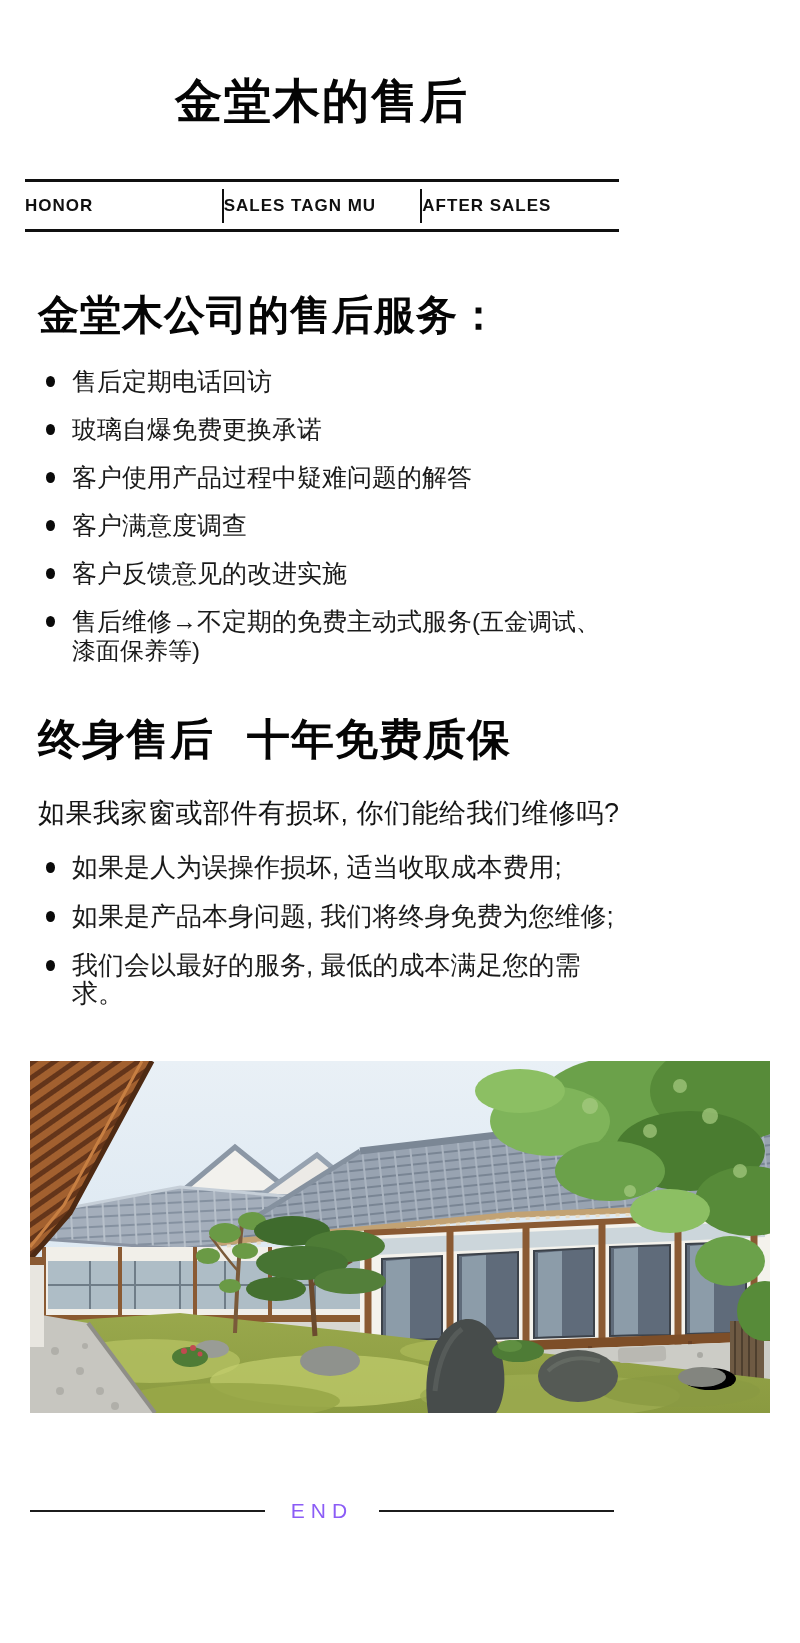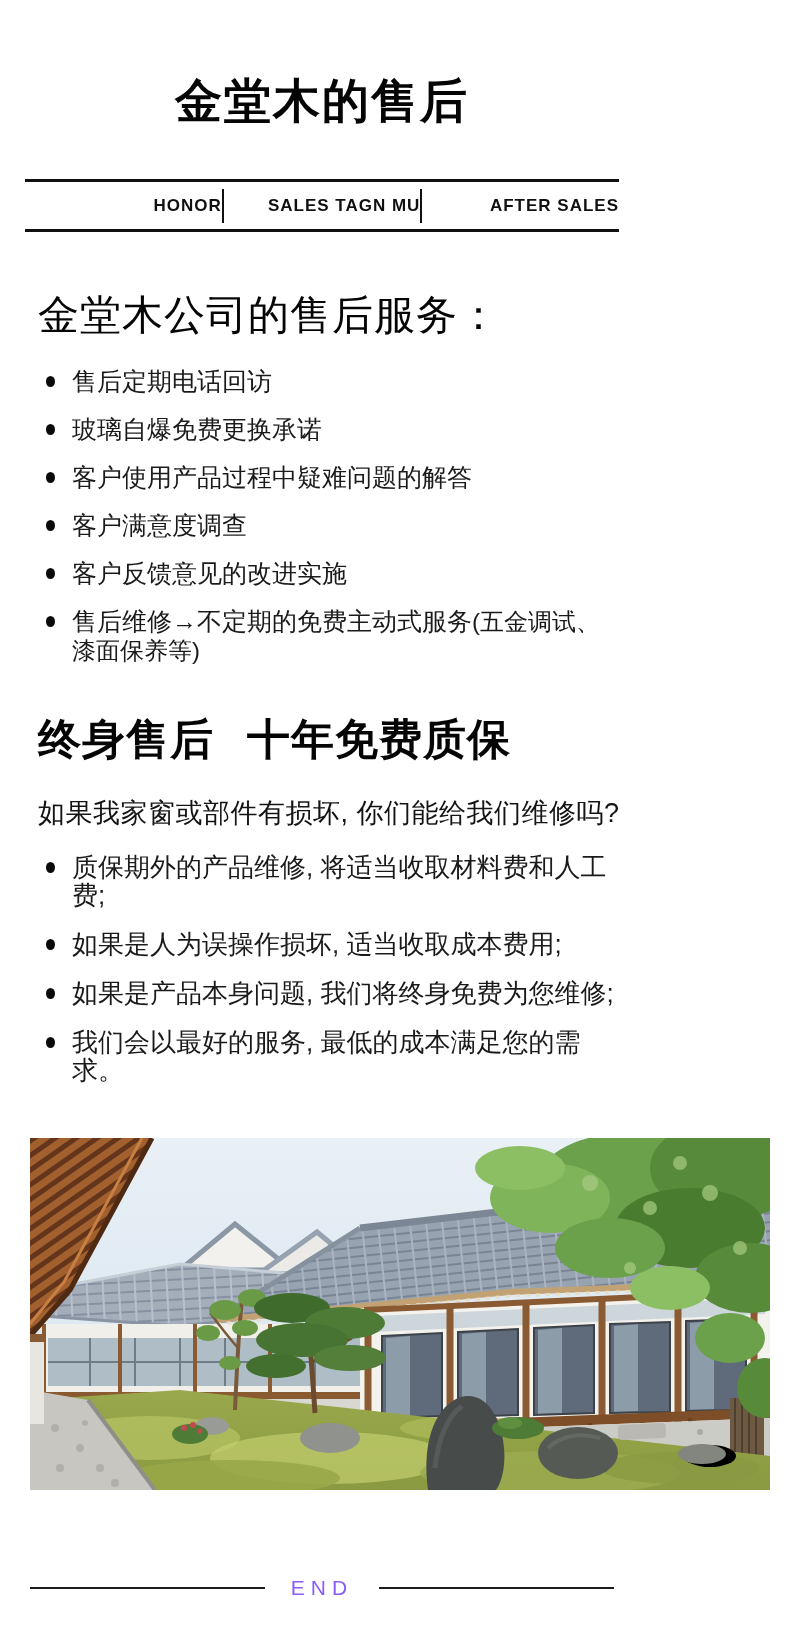--- a/index.html
+++ b/index.html
@@ -16,29 +16,29 @@
     font-size:47px;font-weight:900;letter-spacing:2px;color:#050505;
   }
 
   
   .banner{
     margin:46px 25px 0 25px;
     border-top:3px solid #101010;border-bottom:3px solid #101010;
     height:47px;display:flex;align-items:center;justify-content:space-between;
   }
   .banner-cell{
-    flex:1;text-align:right;font-size:17px;font-weight:700;
+    flex:1;text-align:left;font-size:17px;font-weight:700;
     letter-spacing:1px;color:#101010;
   }
   .banner-divider{width:2px;height:34px;background:#101010;}
 
   
   .section-heading{
     margin:56px 0 8px 38px;
-    font-size:41px;font-weight:400;letter-spacing:1px;color:#050505;
+    font-size:41px;font-weight:700;letter-spacing:1px;color:#050505;
   }
   .section-heading-2{
     margin:46px 0 0 38px;
     font-size:43px;font-weight:900;letter-spacing:1px;color:#050505;
     word-spacing:20px;
   }
   .question{
     margin:26px 0 0 38px;
     font-size:27px;font-weight:400;color:#141414;letter-spacing:0.5px;
   }
@@ -96,21 +96,20 @@
     <li><span class="dot"></span><span>客户使用产品过程中疑难问题的解答</span></li>
     <li><span class="dot"></span><span>客户满意度调查</span></li>
     <li><span class="dot"></span><span>客户反馈意见的改进实施</span></li>
     <li><span class="dot"></span><span>售后维修→不定期的免费主动式服务</span><span class="bullet-note">(五金调试、漆面保养等)</span></li>
   </ul>
 
   <div class="section-heading-2">终身售后 十年免费质保</div>
   <div class="question">如果我家窗或部件有损坏, 你们能给我们维修吗?</div>
 
   <ul class="bullets2">
-    <li><span class="dot"></span><span>质保期外的产品维修, 将适当收取材料费和人工费;</span></li>
     <li><span class="dot"></span><span>如果是人为误操作损坏, 适当收取成本费用;</span></li>
     <li><span class="dot"></span><span>如果是产品本身问题, 我们将终身免费为您维修;</span></li>
     <li><span class="dot"></span><span>我们会以最好的服务, 最低的成本满足您的需求。</span></li>
   </ul>
 
   <div class="photo-wrap">
     <svg viewBox="0 0 740 352" preserveAspectRatio="none">
       <defs>
         <linearGradient id="sky" x1="0" y1="0" x2="0" y2="1">
           <stop offset="0" stop-color="#e9f0f6"></stop>

